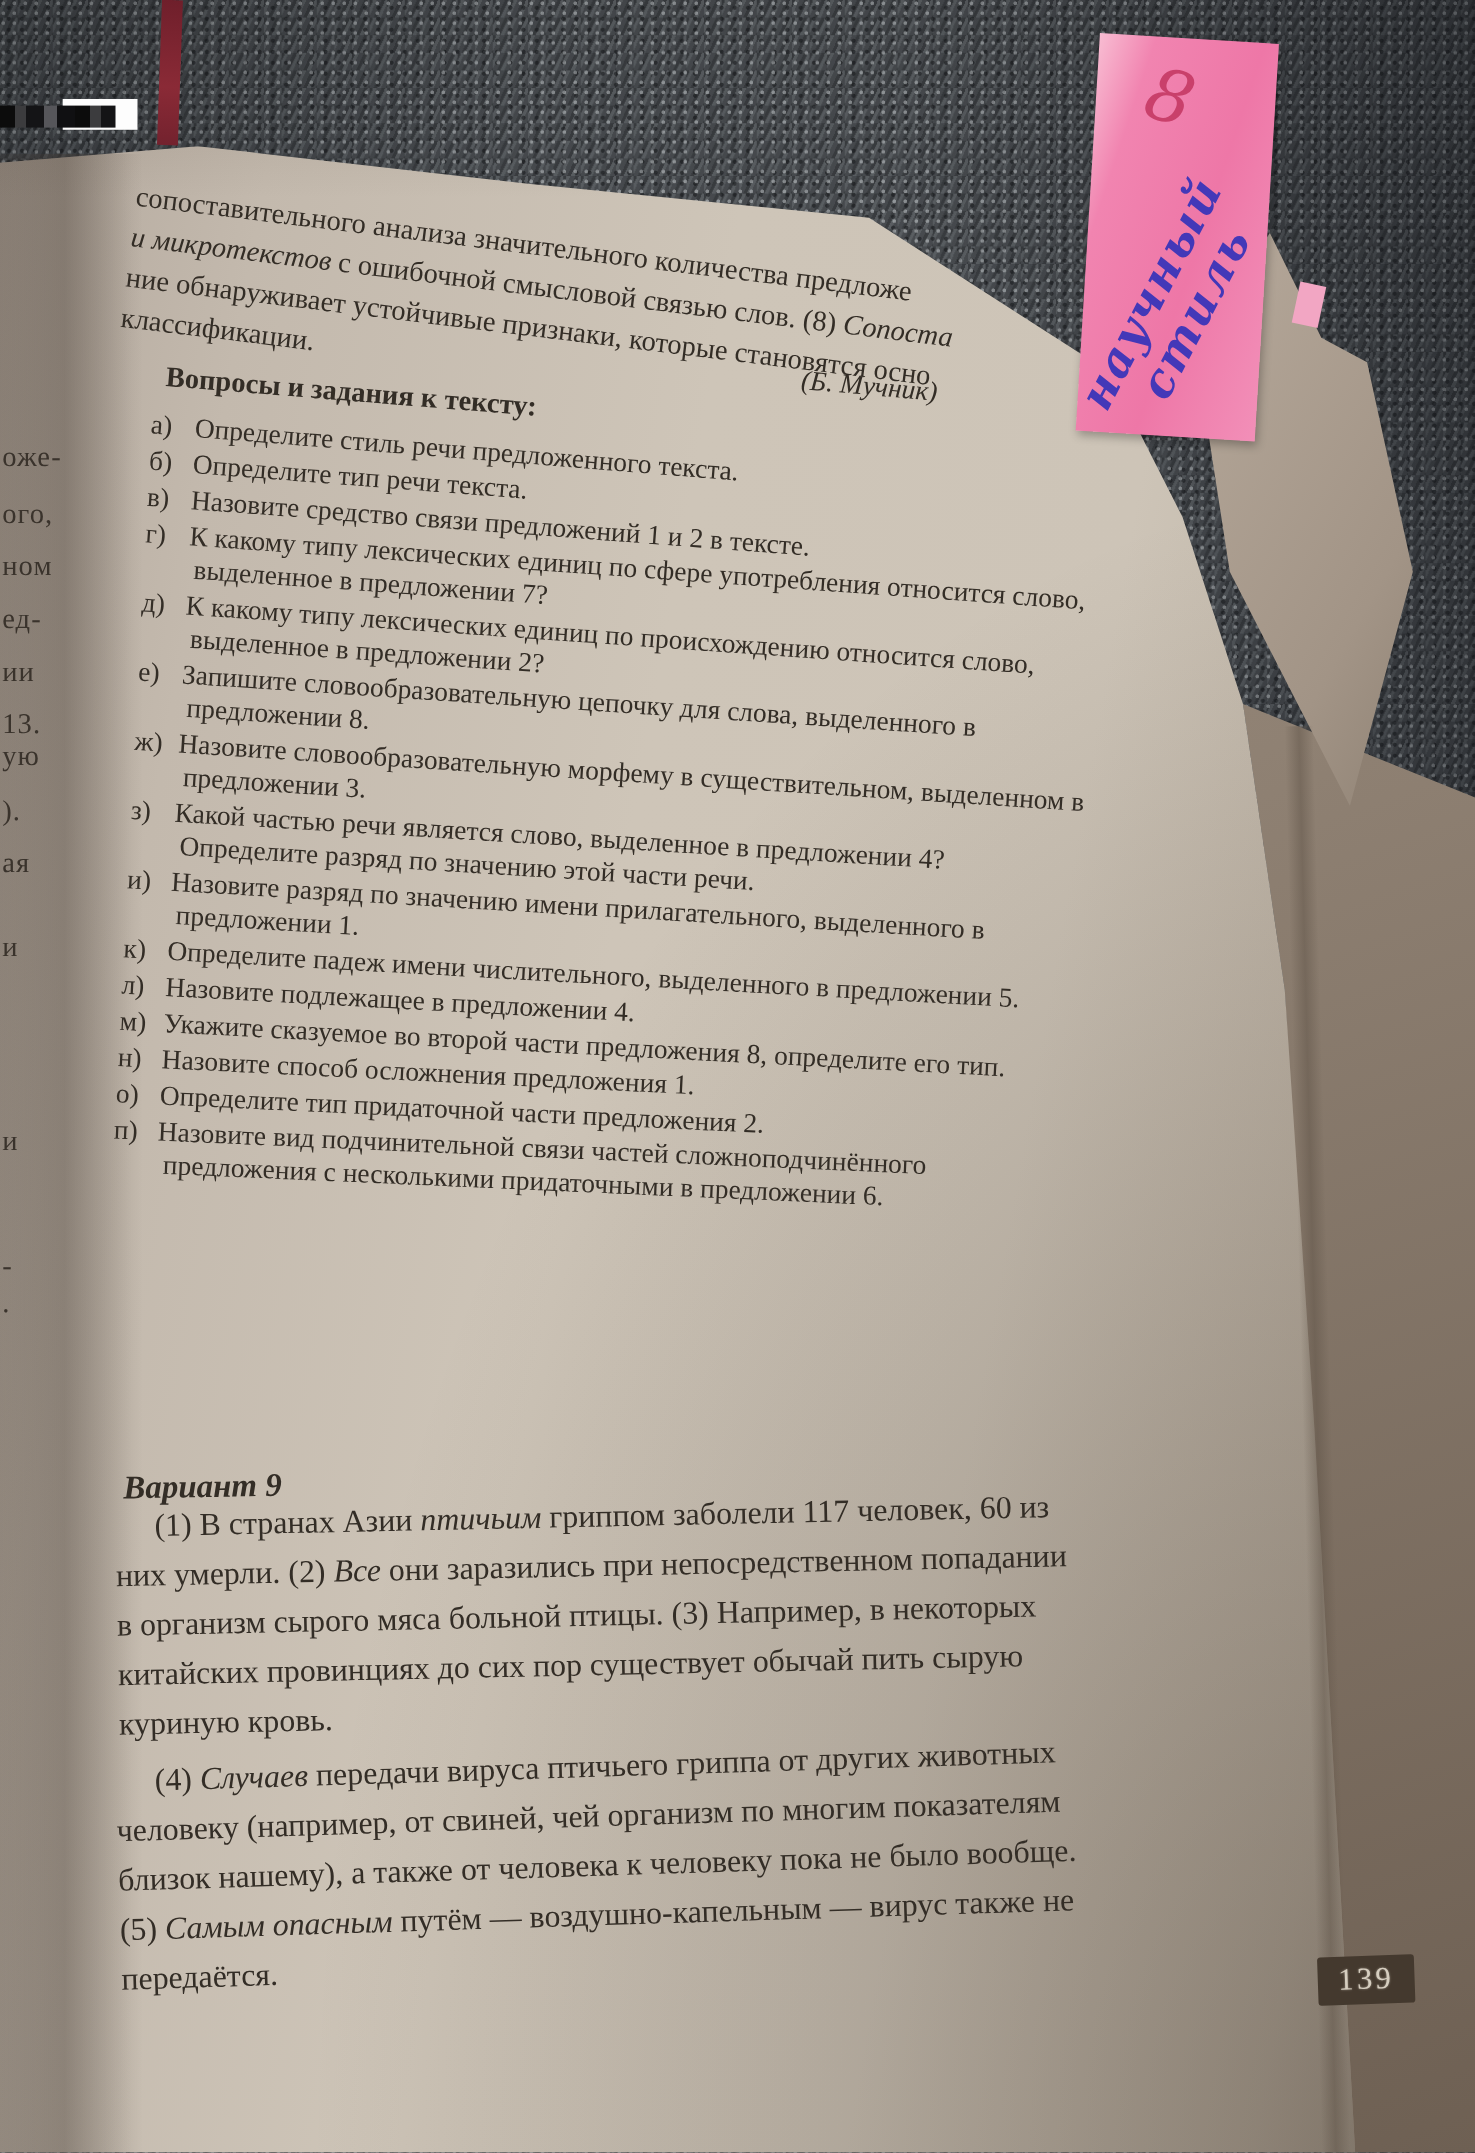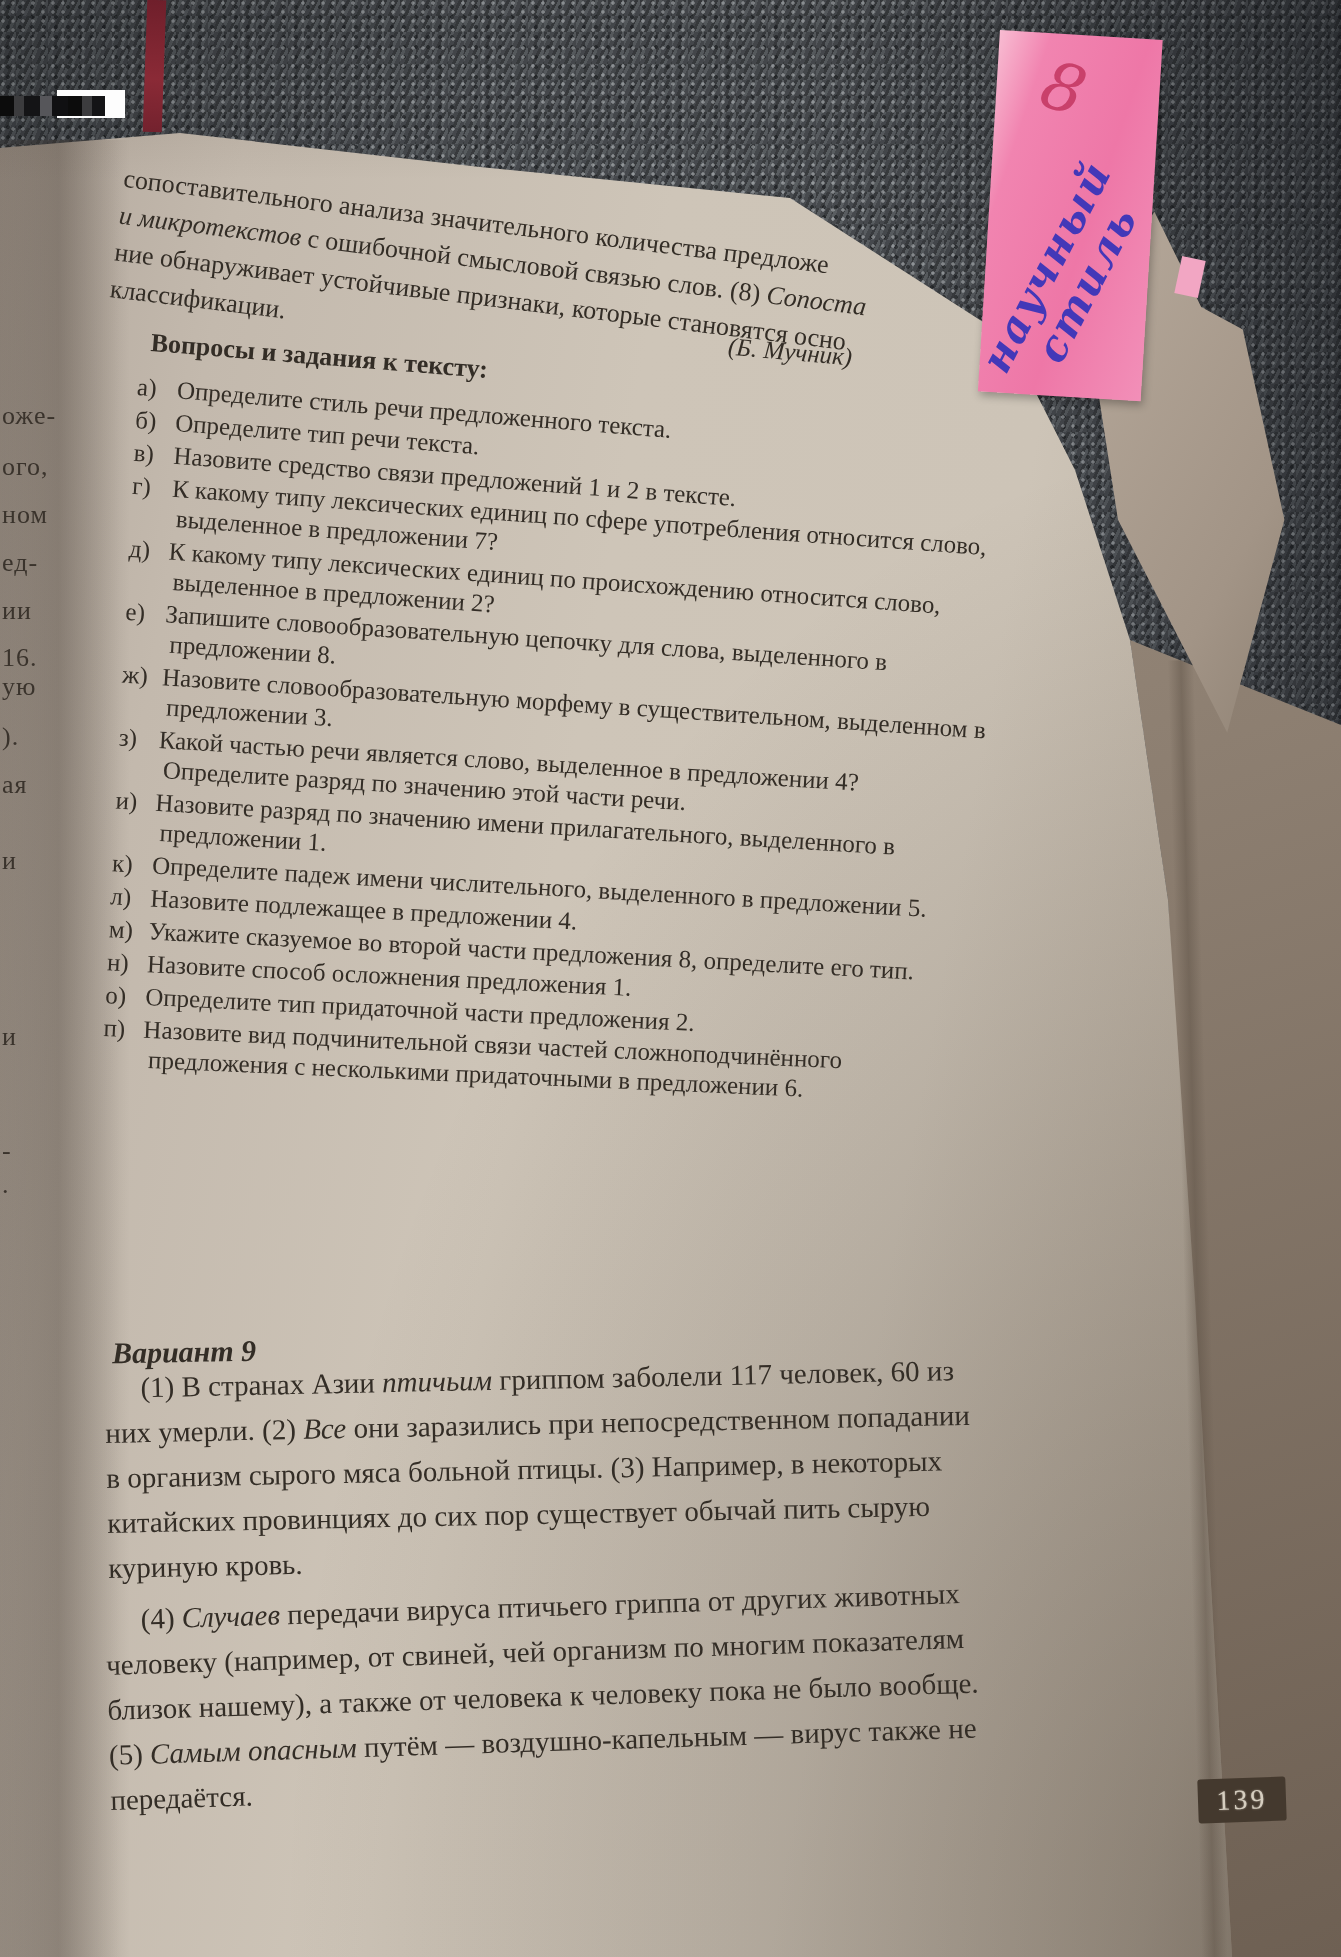--- a/index.html
+++ b/index.html
@@ -160,21 +160,21 @@
 
 <div class="censor-white"></div>
 <div class="censor-dark"></div>
 
 <div class="left-margin">
   <span style="top:385px">оже-</span>
   <span style="top:436px">ого,</span>
   <span style="top:484px">ном</span>
   <span style="top:532px">ед-</span>
   <span style="top:580px">ии</span>
-  <span style="top:627px">16.</span>
+  <span style="top:627px">13.</span>
   <span style="top:656px">ую</span>
   <span style="top:706px">).</span>
   <span style="top:754px">ая</span>
   <span style="top:830px">и</span>
   <span style="top:1006px">и</span>
   <span style="top:1120px">-</span>
   <span style="top:1154px">.</span>
 </div>
 
 <div class="pagetext top-para">

